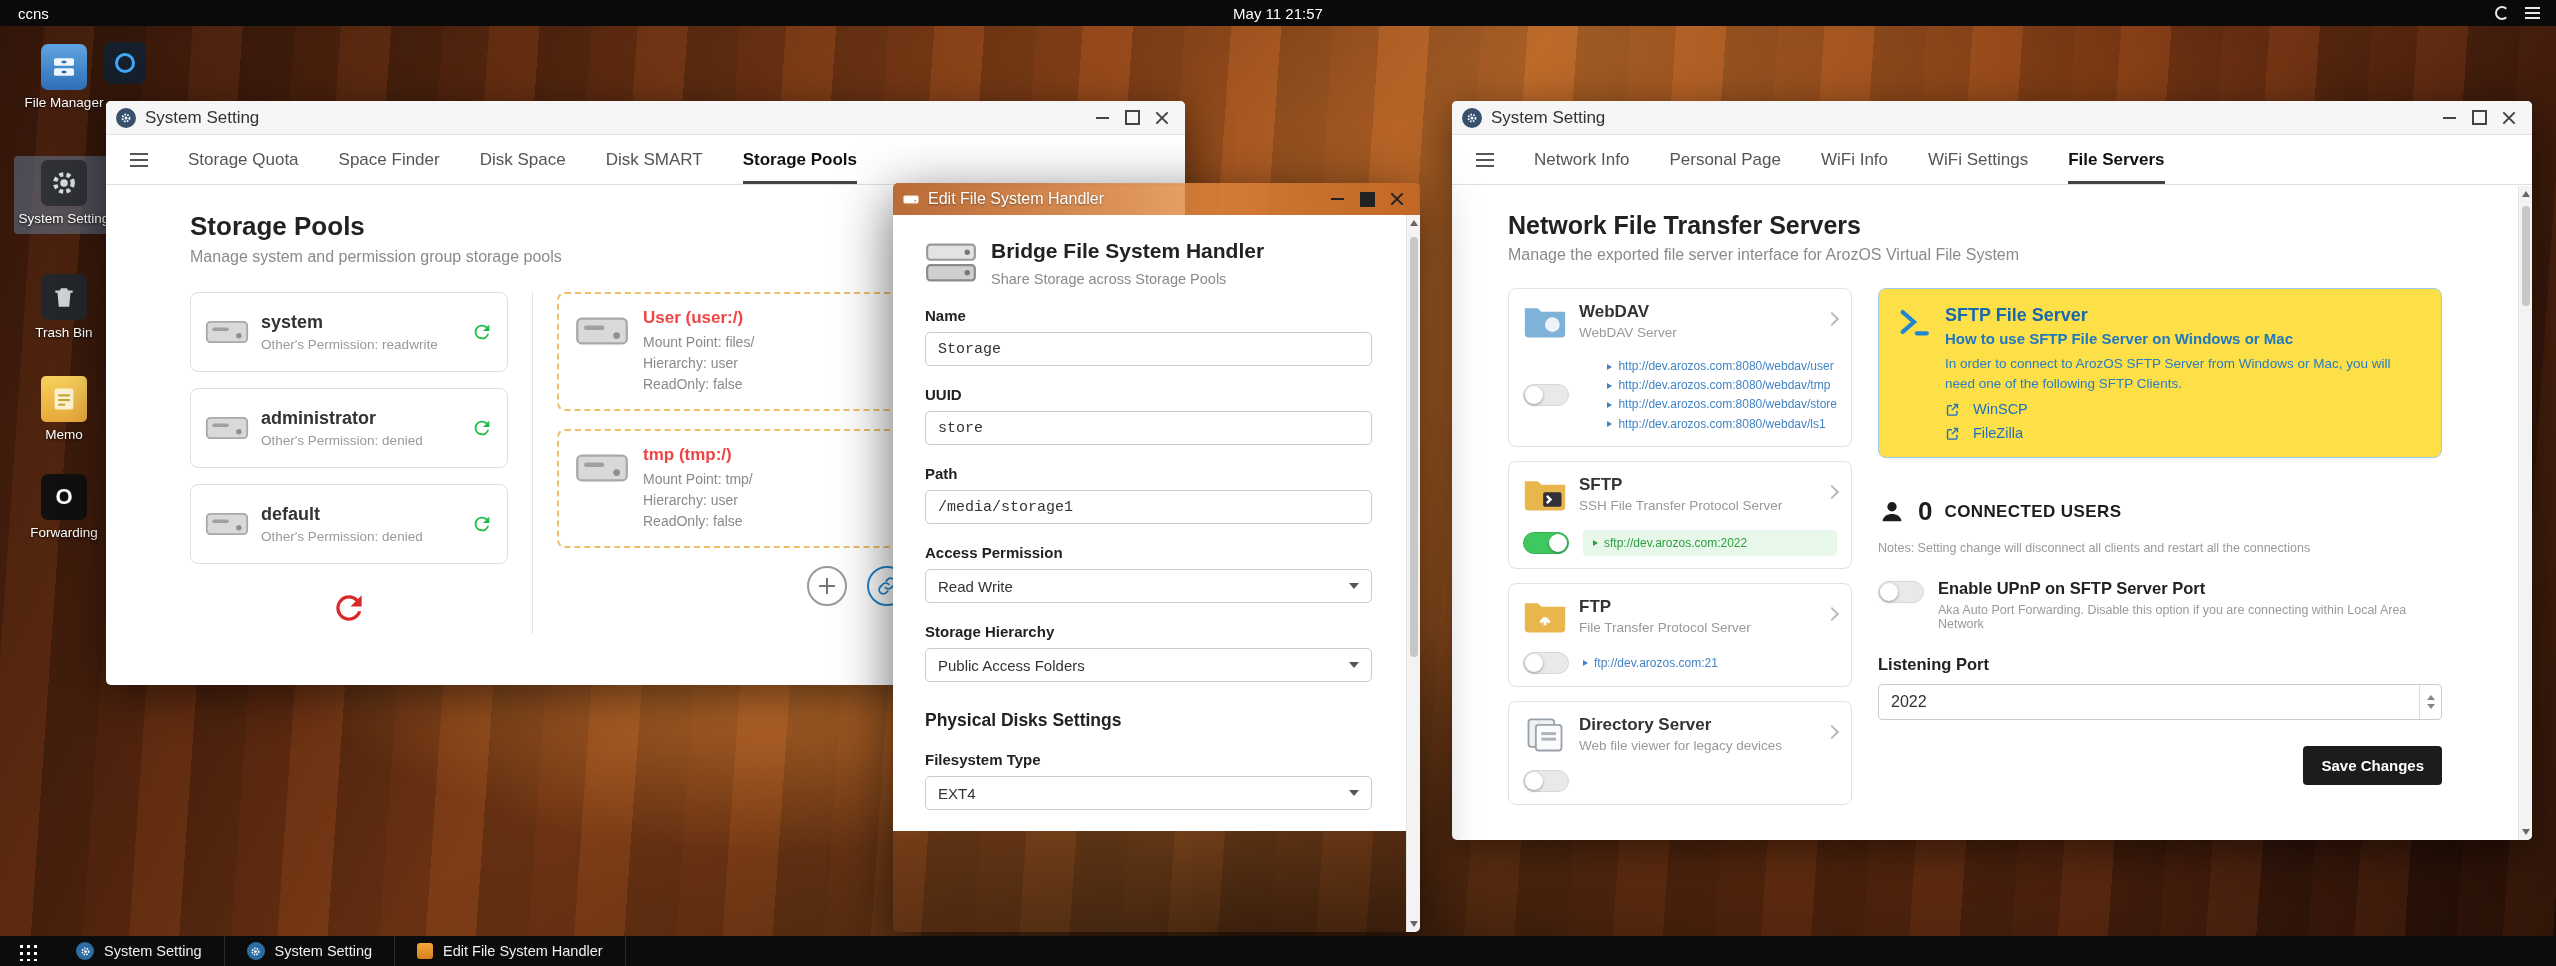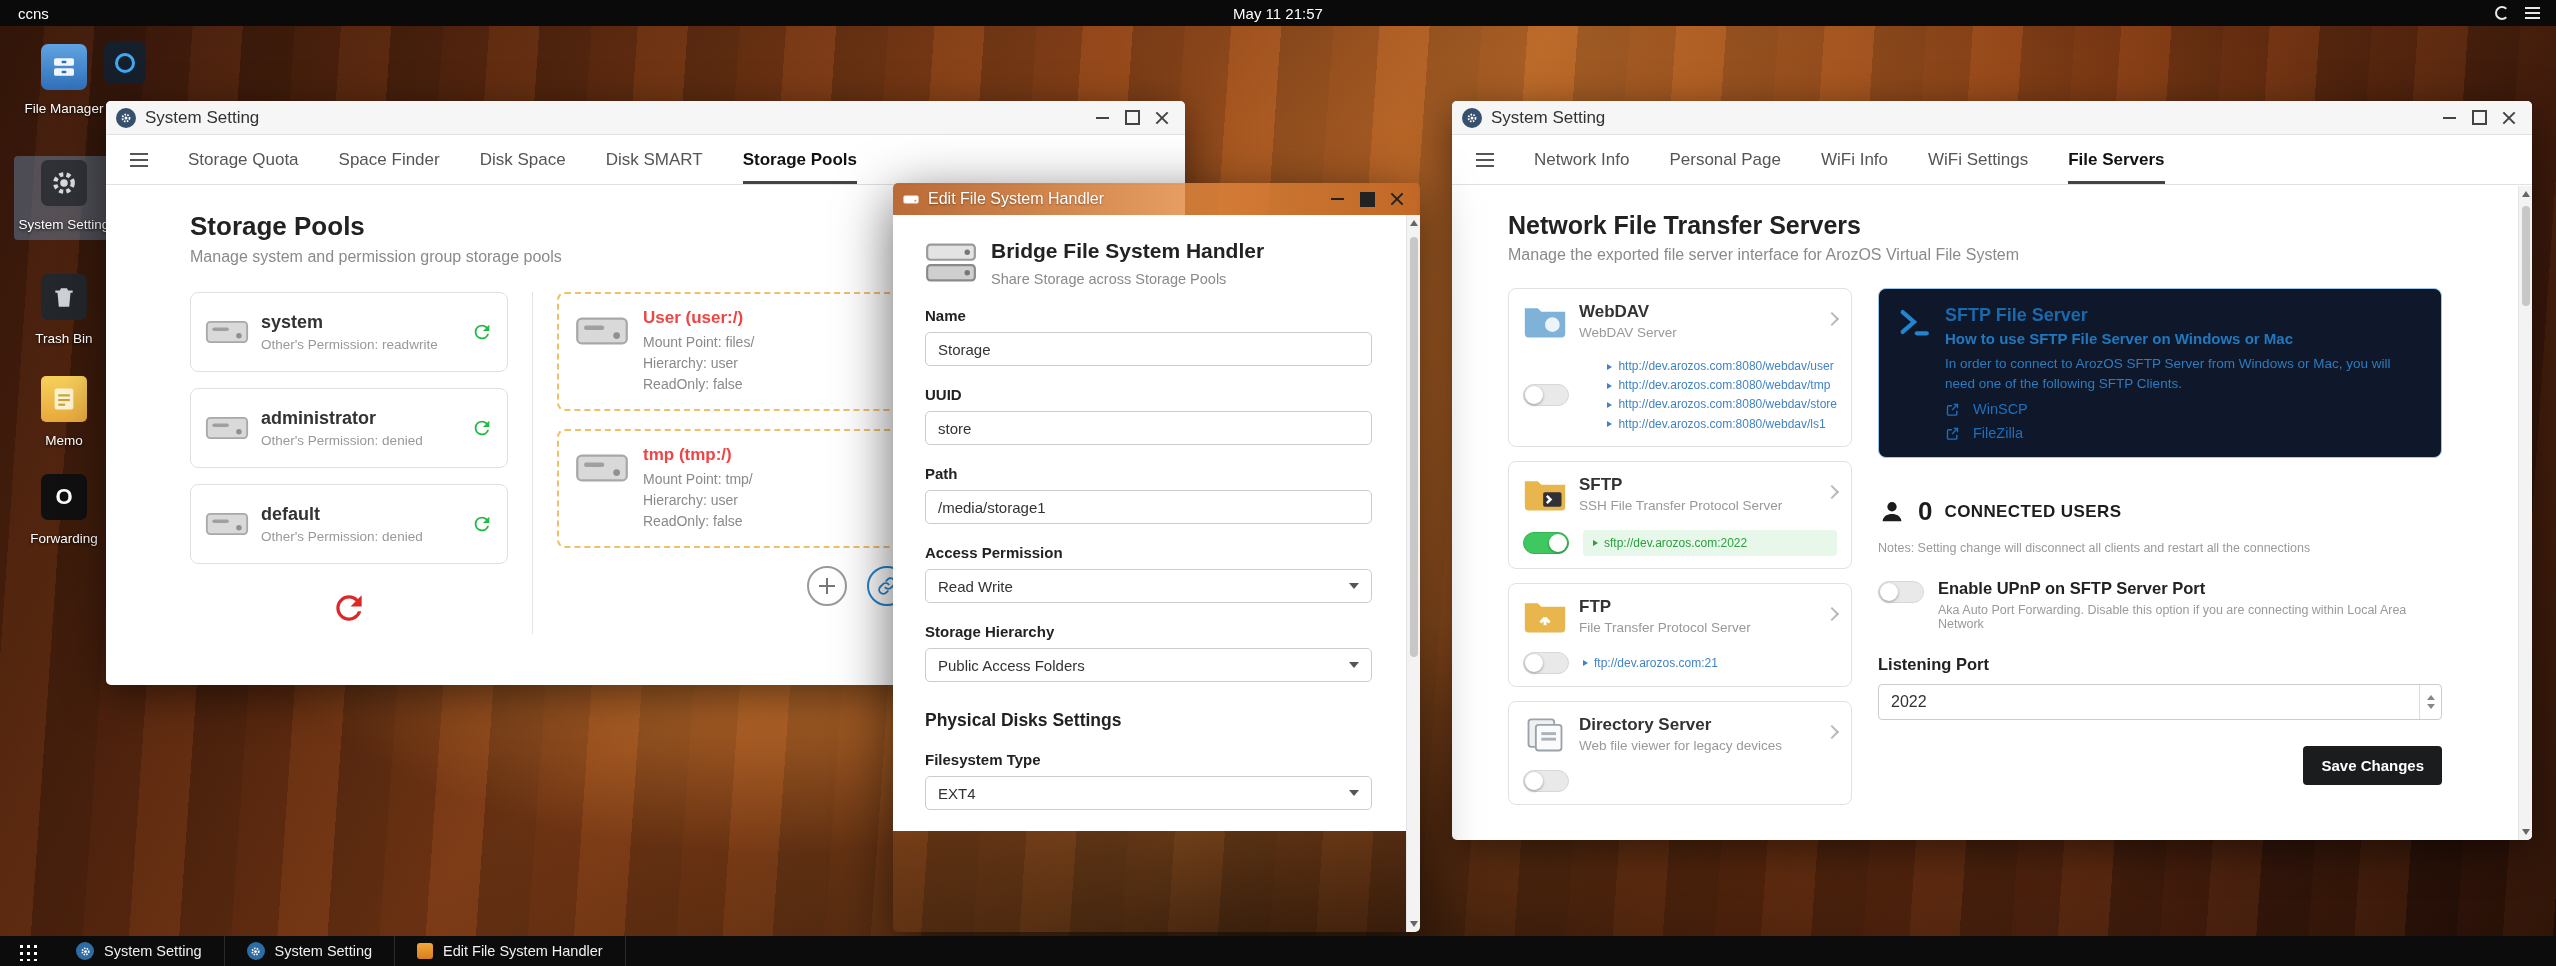--- a/index.html
+++ b/index.html
@@ -20,21 +20,21 @@
   .topbar { position:absolute; left:0; top:0; width:2556px; height:26px; background:#0a0a0a; color:#fff; display:flex; align-items:center; z-index:50; }
   .topbar .hostname { font-size:15px; margin-left:18px; }
   .topbar .clock { position:absolute; left:0; right:0; text-align:center; font-size:15px; }
   .topbar .tb-right { margin-left:auto; display:flex; align-items:center; gap:16px; margin-right:16px; }
   .ring-icon { width:14px; height:14px; border:2px solid #e8e8e8; border-right-color:transparent; border-radius:50%; }
   .bars { display:flex; flex-direction:column; gap:3px; }
   .bars i { display:block; width:15px; height:2px; background:#e8e8e8; }
 
   
   .dcell { position:absolute; left:14px; width:100px; text-align:center; z-index:5; }
-  .dcell .dlabel { margin-top:11px; font-size:13.5px; color:#fff; text-shadow:0 1px 3px rgba(0,0,0,.9); line-height:1.25; }
+  .dcell .dlabel { margin-top:5px; font-size:13.5px; color:#fff; text-shadow:0 1px 3px rgba(0,0,0,.9); line-height:1.25; }
   .dicon { width:46px; height:46px; margin:0 auto; border-radius:7px; display:flex; align-items:center; justify-content:center; }
   .dcell.selected { background:rgba(105,140,175,.45); border-radius:4px; padding:4px 0 6px; }
   .icon-fm { background:linear-gradient(#5fa4e2,#2f6fb8); }
   .icon-ss { background:#2f3136; }
   .icon-tb { background:#23262b; }
   .icon-memo { background:linear-gradient(#f7d05c,#e8a93c); border-radius:5px; }
   .icon-srv { background:#101010; color:#fff; font-size:22px; font-weight:bold; }
   .icon-rec { position:absolute; left:104px; top:42px; width:42px; height:42px; background:#16202c; border-radius:7px; display:flex; align-items:center; justify-content:center; z-index:5; }
   .icon-rec i { width:20px; height:20px; border:3px solid #3fa9f5; border-radius:50%; }
 
@@ -97,21 +97,21 @@
   .toggle .knob { position:absolute; top:1px; left:1px; width:18px; height:18px; border-radius:50%; background:#fff; box-shadow:0 1px 3px rgba(0,0,0,.35); }
   .toggle.on { background:#3fc860; border-color:#36b254; }
   .toggle.on .knob { left:auto; right:1px; }
   .links { margin-left:auto; }
   .link-row { font-size:12px; color:#4183c4; line-height:1.6; display:flex; align-items:center; }
   .tri { display:inline-block; width:0; height:0; border-left:5px solid currentColor; border-top:3.5px solid transparent; border-bottom:3.5px solid transparent; margin-right:6px; flex:none; }
   .link-strip { flex:1; margin-left:14px; background:#e7f7ea; border-radius:4px; padding:6px 10px; color:#2c9e3f; font-size:12px; display:flex; align-items:center; }
   .link-plain { margin-left:14px; font-size:12px; color:#4183c4; display:flex; align-items:center; }
 
   .info-col { flex:1; }
-  .info-box { background:#0f172a; border:1px solid #9cc8ec; border-radius:8px; padding:16px 18px; display:flex; gap:14px; }
+  .info-box { background:#fde047; border:1px solid #9cc8ec; border-radius:8px; padding:16px 18px; display:flex; gap:14px; }
   .prompt-icon { width:34px; height:34px; color:#2185d0; flex:none; }
   .info-title { font-size:18px; font-weight:bold; color:#1a69ad; }
   .info-sub { font-size:15px; font-weight:bold; color:#2178be; margin-top:4px; }
   .info-body { font-size:13.5px; color:#2b7cc0; margin-top:7px; line-height:1.45; }
   .client-row { display:flex; align-items:center; gap:13px; margin-top:8px; color:#1e70bf; font-size:14.5px; }
   .connected { display:flex; align-items:center; gap:12px; margin-top:38px; }
   .conn-count { font-size:26px; font-weight:bold; color:#1b1c1d; }
   .conn-label { font-size:17px; font-weight:bold; color:#1b1c1d; letter-spacing:.4px; }
   .notes { font-size:12.5px; color:#9a9a9a; margin-top:14px; }
   .upnp-row { display:flex; gap:14px; margin-top:24px; align-items:flex-start; }
@@ -140,21 +140,21 @@
   #win-editor .titlebar { background:linear-gradient(90deg, rgba(176,86,26,.88), rgba(224,136,62,.82) 55%, rgba(196,104,38,.85)); border-bottom:none; height:32px; }
   #win-editor .title-text { color:#fff; text-shadow:0 1px 2px rgba(0,0,0,.4); font-size:16px; }
   #win-editor .wbtn.min::before, #win-editor .wbtn.max::before { background:#222; border-color:#222; }
   #win-editor .wbtn.min::before { background:#222; }
   #win-editor .wbtn.close::before, #win-editor .wbtn.close::after { background:#222; }
   .editor-body { background:#fff; height:616px; overflow:hidden; position:relative; padding:24px 48px 0 32px; }
   .ed-header { display:flex; gap:14px; align-items:center; }
   .ed-title { font-size:21px; font-weight:bold; color:#222; }
   .ed-sub { font-size:14.5px; color:#8a8a8a; margin-top:4px; }
   .f-label { font-size:15px; font-weight:bold; color:#222; margin:20px 0 8px; }
-  .f-input { width:100%; height:34px; border:1px solid #ccc; border-radius:5px; padding:0 12px; font-size:15px; color:#333; font-family:Liberation Sans, sans-serif; outline:none; background:#fff; }
+  .f-input { width:100%; height:34px; border:1px solid #ccc; border-radius:5px; padding:0 12px; font-size:15px; color:#333; font-family:Liberation Mono, monospace; outline:none; background:#fff; }
   .f-select { width:100%; height:34px; border:1px solid #ccc; border-radius:5px; padding:0 12px; font-size:15px; color:#333; display:flex; align-items:center; position:relative; background:#fff; }
   .f-select .caret { position:absolute; right:12px; width:0; height:0; border-top:6px solid #555; border-left:5px solid transparent; border-right:5px solid transparent; }
   .section-h { font-size:17.5px; font-weight:bold; color:#222; margin-top:28px; }
   #ed-scroll { top:32px; bottom:0; }
   #ed-scroll .sb-thumb { top:22px; height:420px; }
 
   
   .taskbar { position:absolute; left:0; bottom:0; width:2556px; height:30px; background:#0c0c0c; display:flex; align-items:stretch; z-index:50; }
   .launcher { width:54px; display:flex; align-items:center; justify-content:center; }
   .grid-dots { width:20px; height:20px; background-image:radial-gradient(#fff 1.6px, transparent 1.9px); background-size:7px 7px; background-position:1px 2px; }

